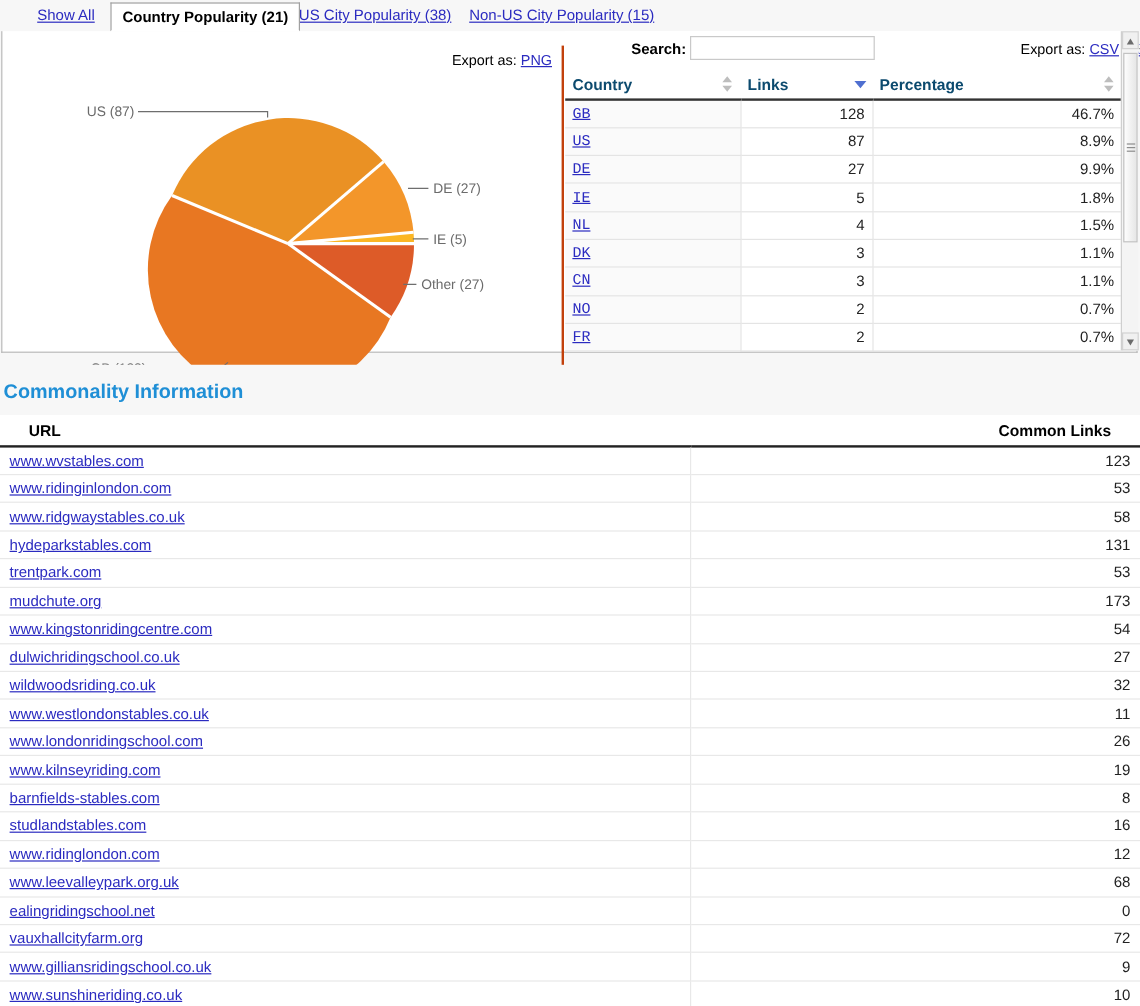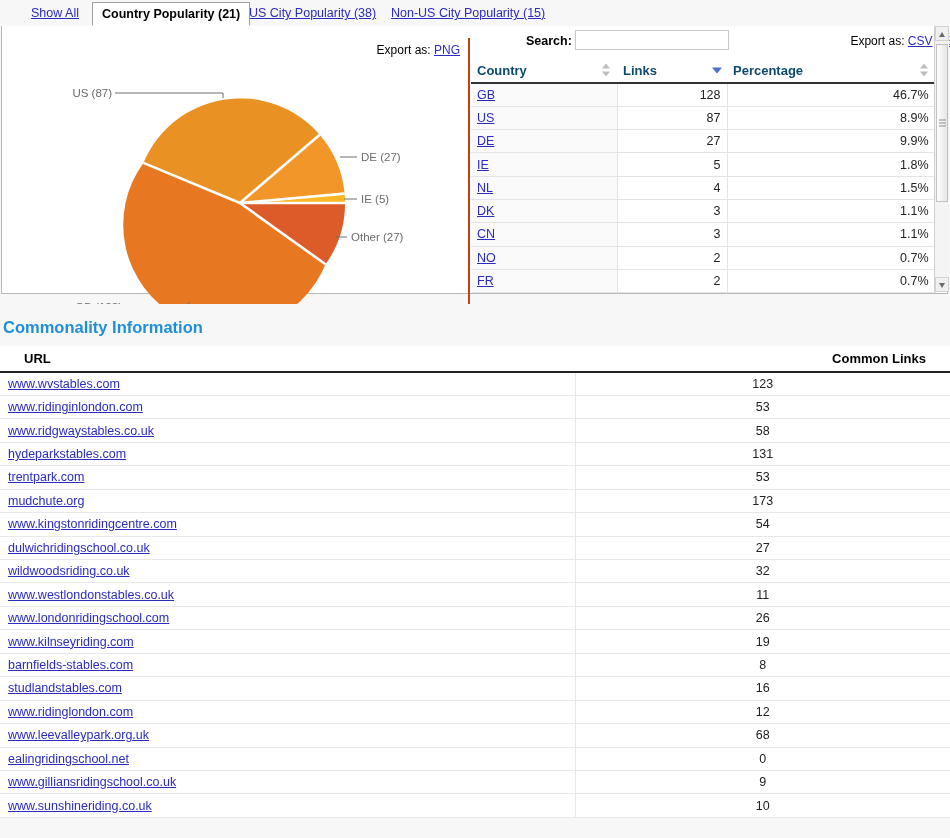--- a/index.html
+++ b/index.html
@@ -103,21 +103,21 @@
   }
   #dtable th.num { text-align: left; }
   #dtable td {
     font-size: 12.5px;
     height: 23.3px;
     padding: 0 6px;
     border-bottom: 1px solid #e4e4e4;
     border-right: 1px solid #e4e4e4;
     color: #222;
   }
-  #dtable td.c0 { background: #fafafa; }
+  #dtable td.c0 { background: #fafafa; font-family: Liberation Mono, monospace; }
   #dtable td.num { text-align: right; }
   #dtable td a { color: #2b2bc0; text-decoration: underline; }
   .sorticon {
     position: absolute; right: 6px; top: 50%;
     transform: translateY(-50%);
     width: 9px; height: 13px;
   }
   .sorticon .up, .sorticon .dn {
     position: absolute; left: 0; width: 0; height: 0;
     border-left: 4.5px solid transparent;
@@ -191,21 +191,21 @@
   #ctable th.u { text-align: left; }
   #ctable th.n { text-align: right; }
   #ctable td {
     font-size: 12.5px;
     height: 23.45px;
     padding: 0 8px;
     border-bottom: 1px solid #e8e8e8;
     color: #222;
   }
   #ctable td.u { border-right: 1px solid #e8e8e8; }
-  #ctable td.n { text-align: center; }
+  #ctable td.n { text-align: right; }
   #ctable td a { color: #2b2bc0; text-decoration: underline; }
 </style>
 </head>
 <body>
 
 <div id="tabbar">
   <div class="tab" style="left:6px;">
     <span class="lbl">Show All</span>
   </div>
   <div class="tab active" style="left:76px;">
@@ -452,20 +452,24 @@
         </tr>
         <tr>
           <td class="u"><a href="#">www.leevalleypark.org.uk</a></td>
           <td class="n">68</td>
         </tr>
         <tr>
           <td class="u"><a href="#">ealingridingschool.net</a></td>
           <td class="n">0</td>
         </tr>
         <tr>
+          <td class="u"><a href="#">vauxhallcityfarm.org</a></td>
+          <td class="n">72</td>
+        </tr>
+        <tr>
           <td class="u"><a href="#">www.gilliansridingschool.co.uk</a></td>
           <td class="n">9</td>
         </tr>
         <tr>
           <td class="u"><a href="#">www.sunshineriding.co.uk</a></td>
           <td class="n">10</td>
         </tr>
       </tbody>
   </table>
 </div>

